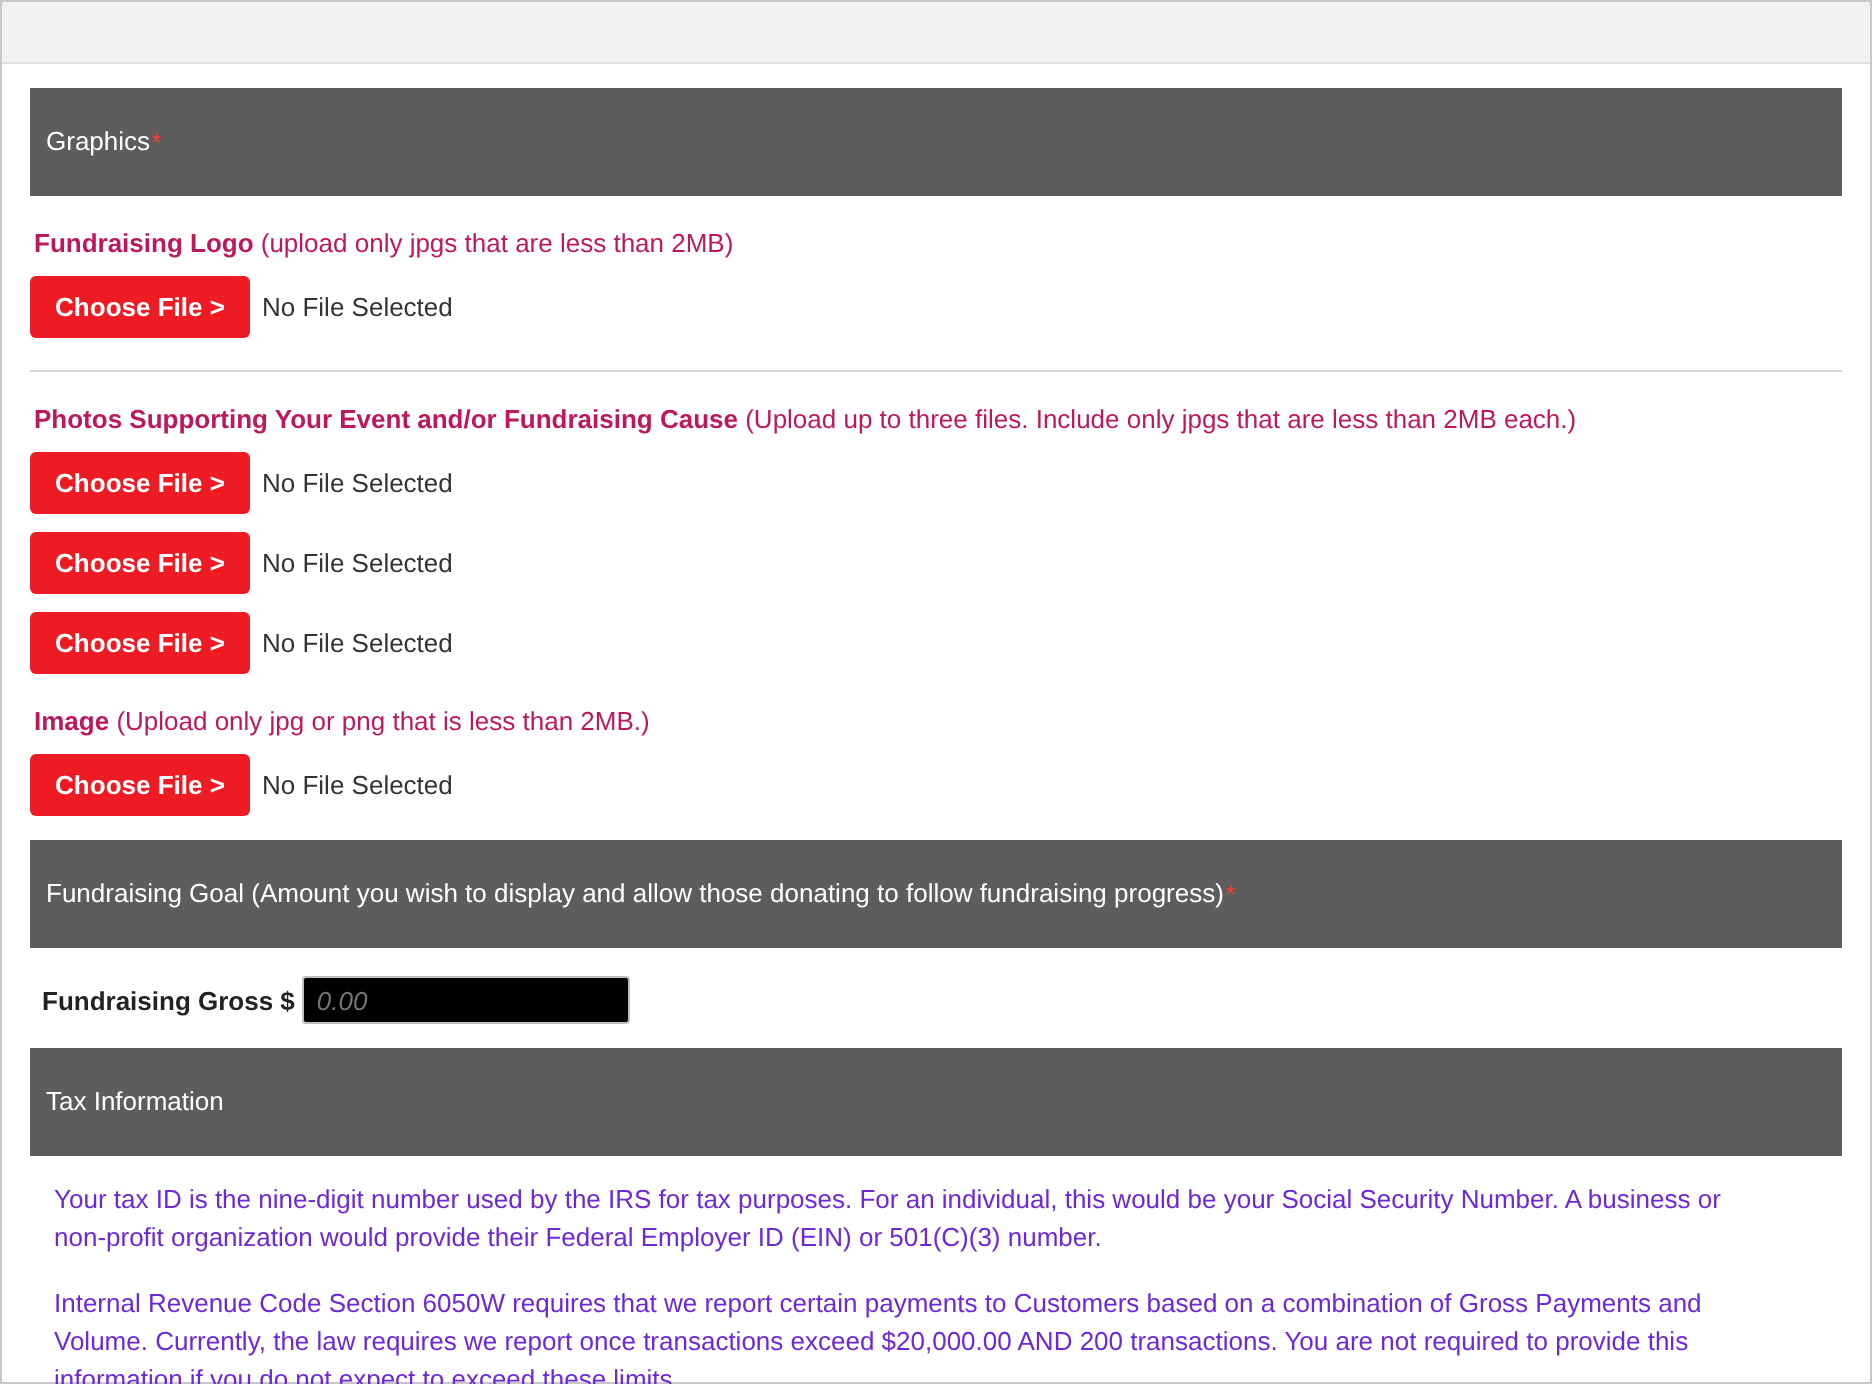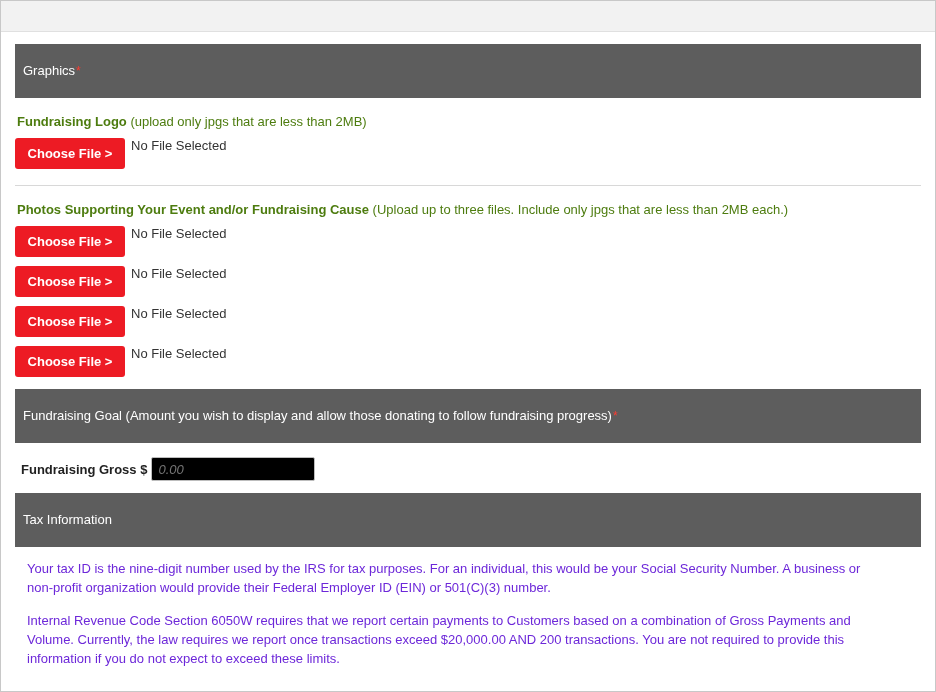--- a/index.html
+++ b/index.html
@@ -57,30 +57,31 @@
     line-height: 13px;
     text-align: center;
     margin-right: 5px;
     vertical-align: middle;
     position: relative;
     top: -1px;
   }
   .field-label {
     font-size: 13px;
     margin: 16px 0 0 2px;
-    color: #4d7c0f;
+    color: #be185d;
   }
   .field-label b {
     font-weight: bold;
   }
   .field-label .hint {
     font-weight: normal;
   }
   .upload-row {
     display: flex;
+    align-items: center;
     margin-top: 9px;
   }
   .choose-file {
     background: #ed1b24;
     color: #ffffff;
     font-weight: bold;
     font-size: 13px;
     border: none;
     border-radius: 3px;
     padding: 8px 0;
@@ -169,20 +170,23 @@
       <button class="choose-file">Choose File &gt;</button>
       <span class="file-status">No File Selected</span>
     </div>
 
     <div class="upload-row">
       <button class="choose-file">Choose File &gt;</button>
       <span class="file-status">No File Selected</span>
     </div>
 
 
+    <div class="field-label">
+      <b>Image</b><span class="hint"> (Upload only jpg or png that is less than 2MB.)</span>
+    </div>
 
     <div class="upload-row">
       <button class="choose-file">Choose File &gt;</button>
       <span class="file-status">No File Selected</span>
     </div>
 
     <div class="section-header">
       <span>Fundraising Goal (Amount you wish to display and allow those donating to follow fundraising progress)</span><span class="req">*</span>
     </div>
 

